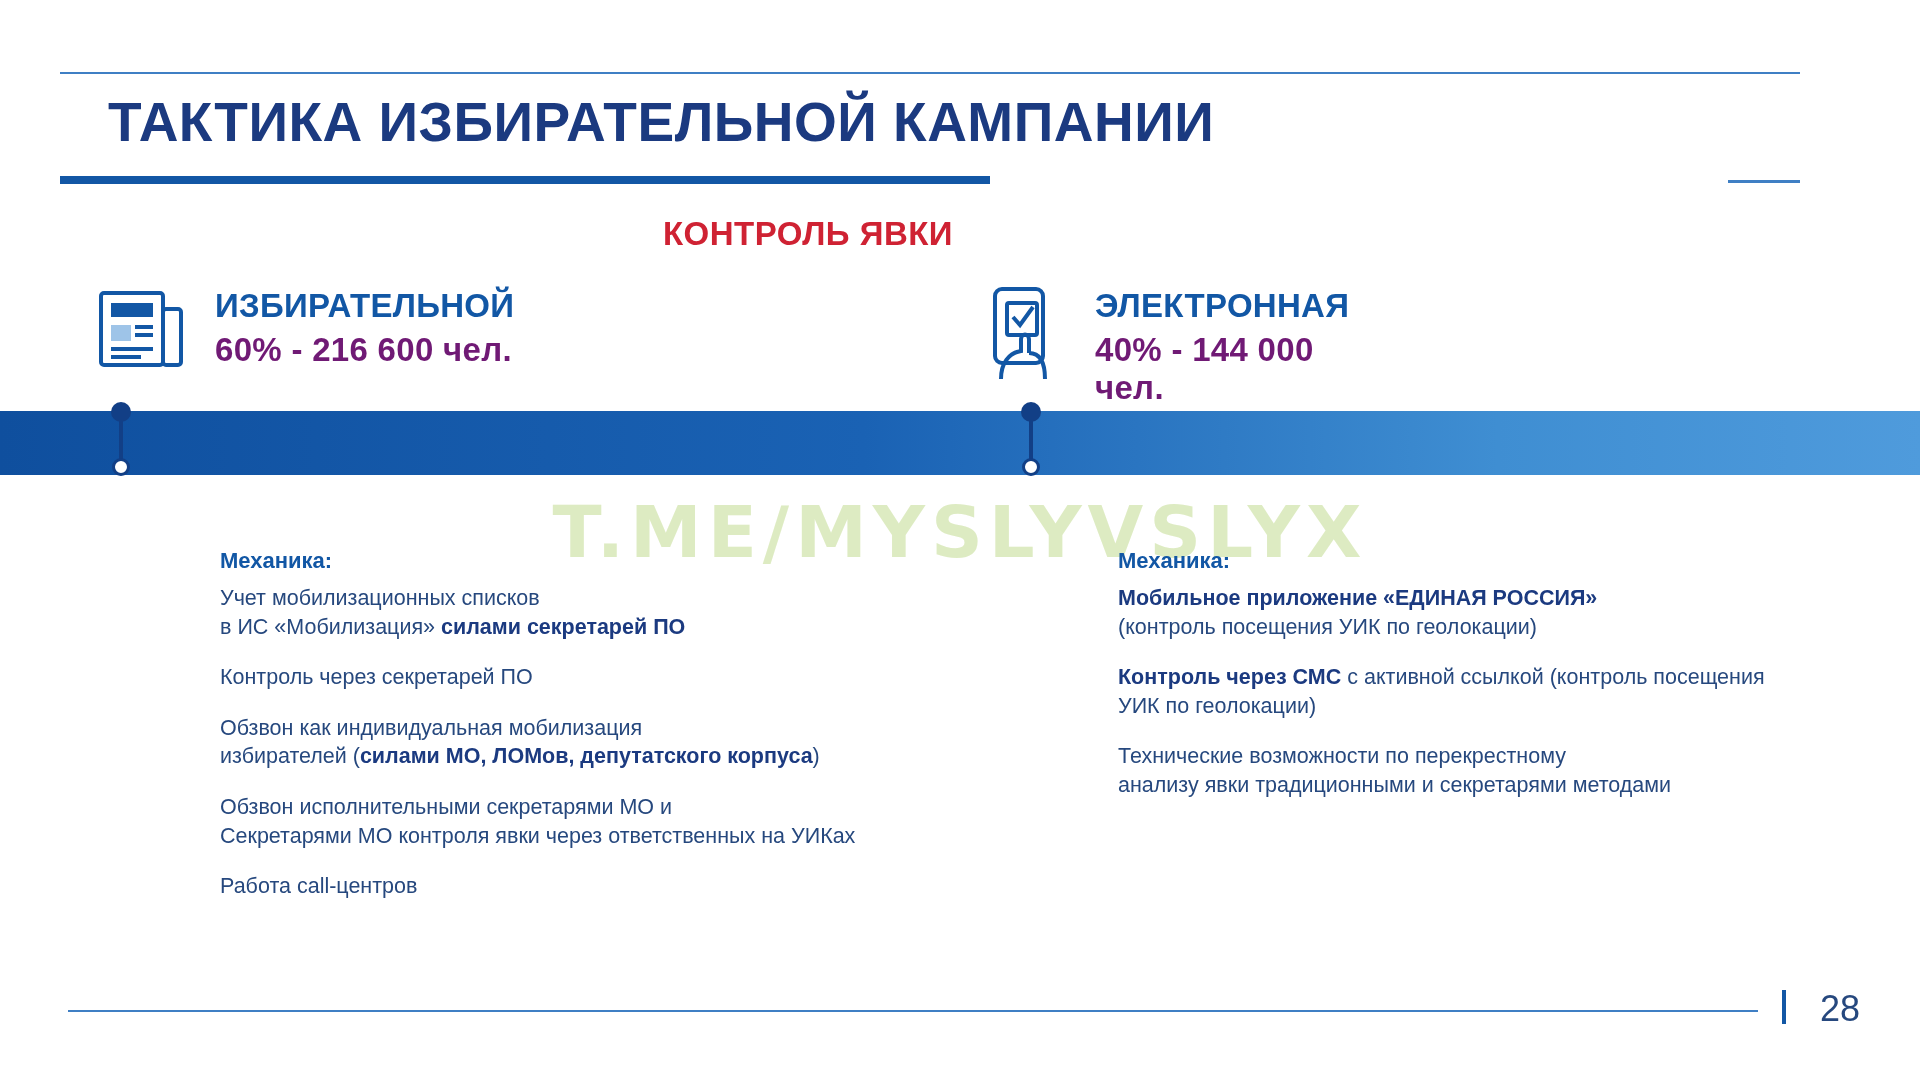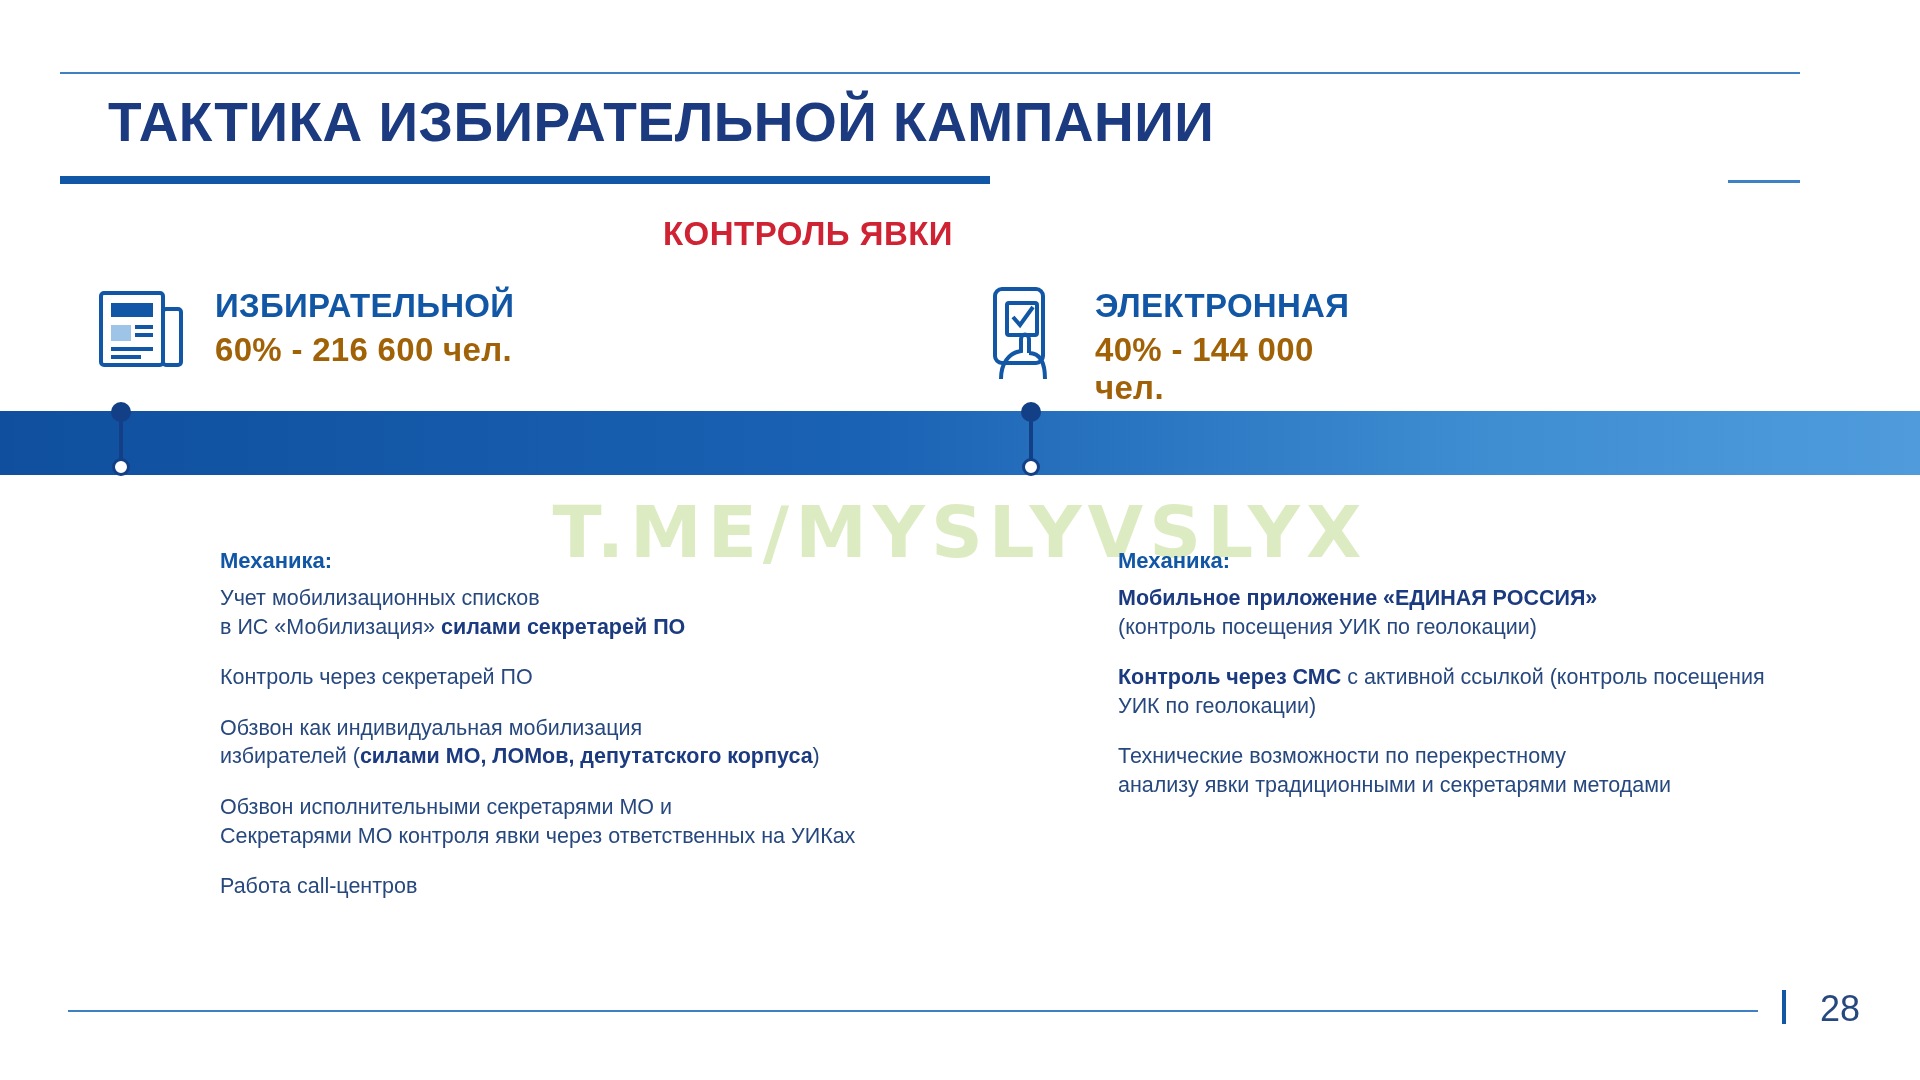--- a/index.html
+++ b/index.html
@@ -48,21 +48,21 @@
   .col-head .icon-box {
     position: absolute; left: 0; top: 0; width: 92px; height: 100px;
   }
   .col-head .head-text { position: absolute; left: 120px; top: 4px; }
   .head-line1 {
     font-size: 33px; font-weight: bold; color: #1257a5; letter-spacing: 0.3px;
     line-height: 1.15;
   }
   .head-line2 {
     margin-top: 6px;
-    font-size: 33px; font-weight: bold; color: #a16207; letter-spacing: 0.3px;
+    font-size: 33px; font-weight: bold; color: #701a75; letter-spacing: 0.3px;
   }
   .head-line2 .suffix { font-weight: bold; }
 
   #col-head-traditional { left: 95px; top: 283px; }
   #col-head-electronic  { left: 975px; top: 283px; }
 
   
   .band {
     position: absolute; left: 0; top: 411px; width: 1920px; height: 64px;
     background: linear-gradient(90deg,#0f4f9e 0%, #1a62b4 45%, #3f8ed2 78%, #4f9bdc 100%);

